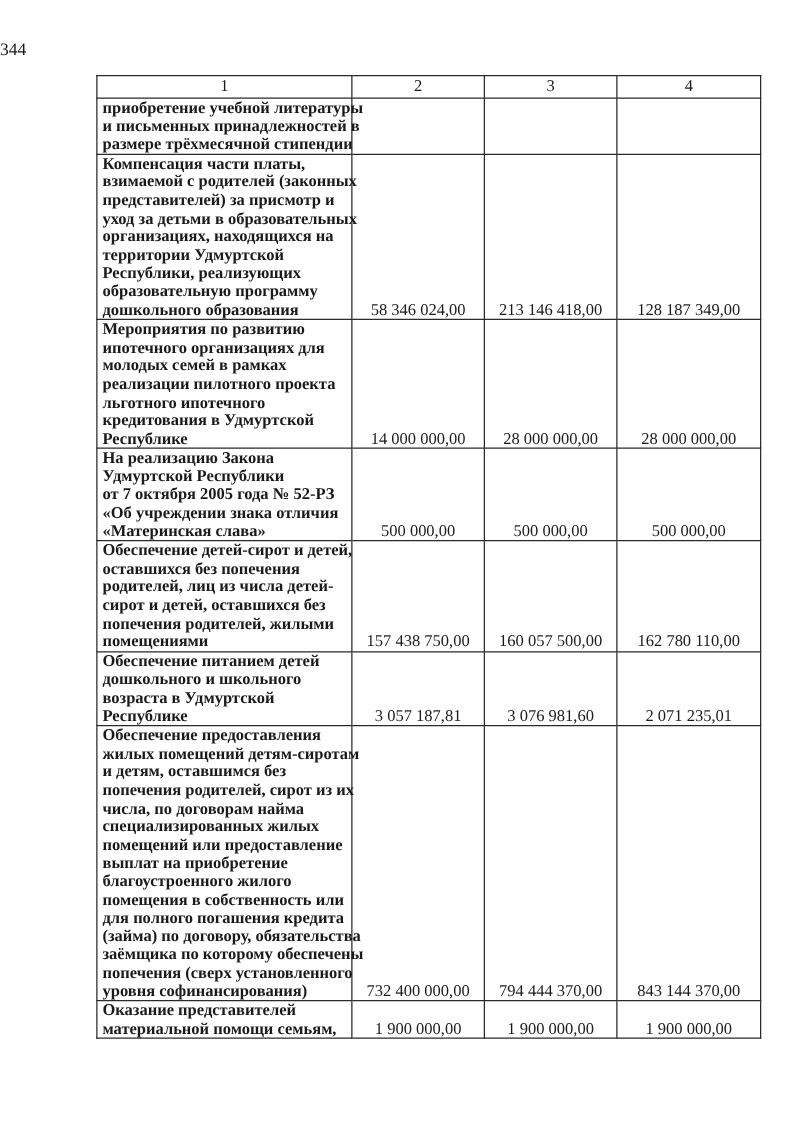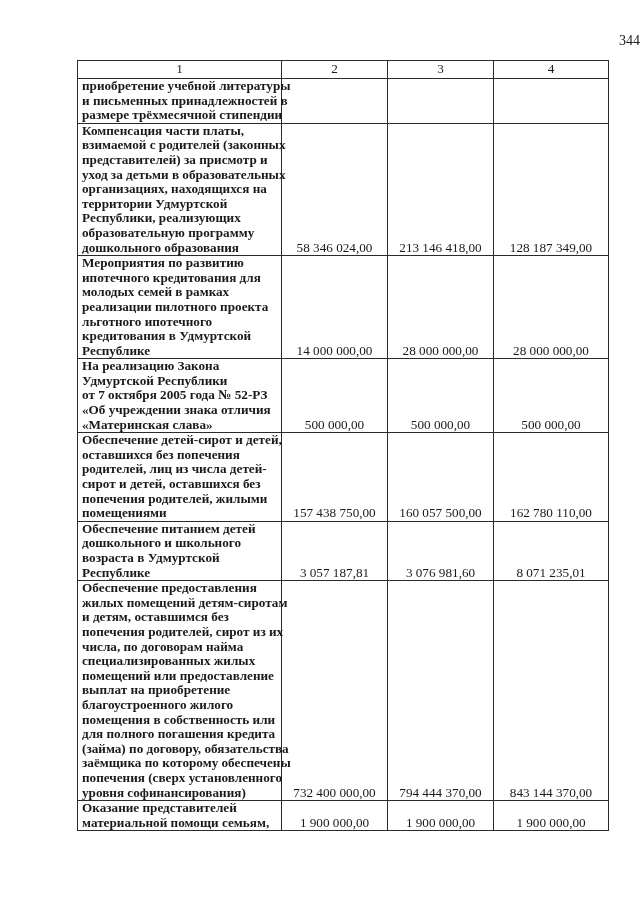--- a/index.html
+++ b/index.html
@@ -3,21 +3,21 @@
   <meta charset="utf-8">
   <style>
     html, body { margin: 0; padding: 0; background: #ffffff; }
     body {
       width: 640px; height: 905px; position: relative; overflow: hidden;
       font-family: "Liberation Serif", "DejaVu Serif", serif;
       color: #1a1a1a;
     }
     .page-number {
       position: absolute; top: 33px; left: 0; width: 640px;
-      text-align: right; font-size: 14px;
+      text-align: left; font-size: 14px;
     }
     table.budget {
       position: absolute; top: 60px; left: 77px;
       width: 531px;
       border-collapse: collapse;
       table-layout: fixed;
       font-size: 13.2px;
       line-height: 14.6px;
     }
     table.budget td, table.budget th {
@@ -83,21 +83,21 @@
           <span class="ln">образовательную программу</span>
           <span class="ln">дошкольного образования</span>
         </td>
         <td class="num">58 346 024,00</td>
         <td class="num">213 146 418,00</td>
         <td class="num">128 187 349,00</td>
       </tr>
       <tr>
         <td class="name">
           <span class="ln">Мероприятия по развитию</span>
-          <span class="ln">ипотечного кредитования для</span>
+          <span class="ln">ипотечного организациях для</span>
           <span class="ln">молодых семей в рамках</span>
           <span class="ln">реализации пилотного проекта</span>
           <span class="ln">льготного ипотечного</span>
           <span class="ln">кредитования в Удмуртской</span>
           <span class="ln">Республике</span>
         </td>
         <td class="num">14 000 000,00</td>
         <td class="num">28 000 000,00</td>
         <td class="num">28 000 000,00</td>
       </tr>
@@ -128,21 +128,21 @@
       </tr>
       <tr>
         <td class="name">
           <span class="ln">Обеспечение питанием детей</span>
           <span class="ln">дошкольного и школьного</span>
           <span class="ln">возраста в Удмуртской</span>
           <span class="ln">Республике</span>
         </td>
         <td class="num">3 057 187,81</td>
         <td class="num">3 076 981,60</td>
-        <td class="num">8 071 235,01</td>
+        <td class="num">2 071 235,01</td>
       </tr>
       <tr>
         <td class="name">
           <span class="ln">Обеспечение предоставления</span>
           <span class="ln">жилых помещений детям-сиротам</span>
           <span class="ln">и детям, оставшимся без</span>
           <span class="ln">попечения родителей, сирот из их</span>
           <span class="ln">числа, по договорам найма</span>
           <span class="ln">специализированных жилых</span>
           <span class="ln">помещений или предоставление</span>

